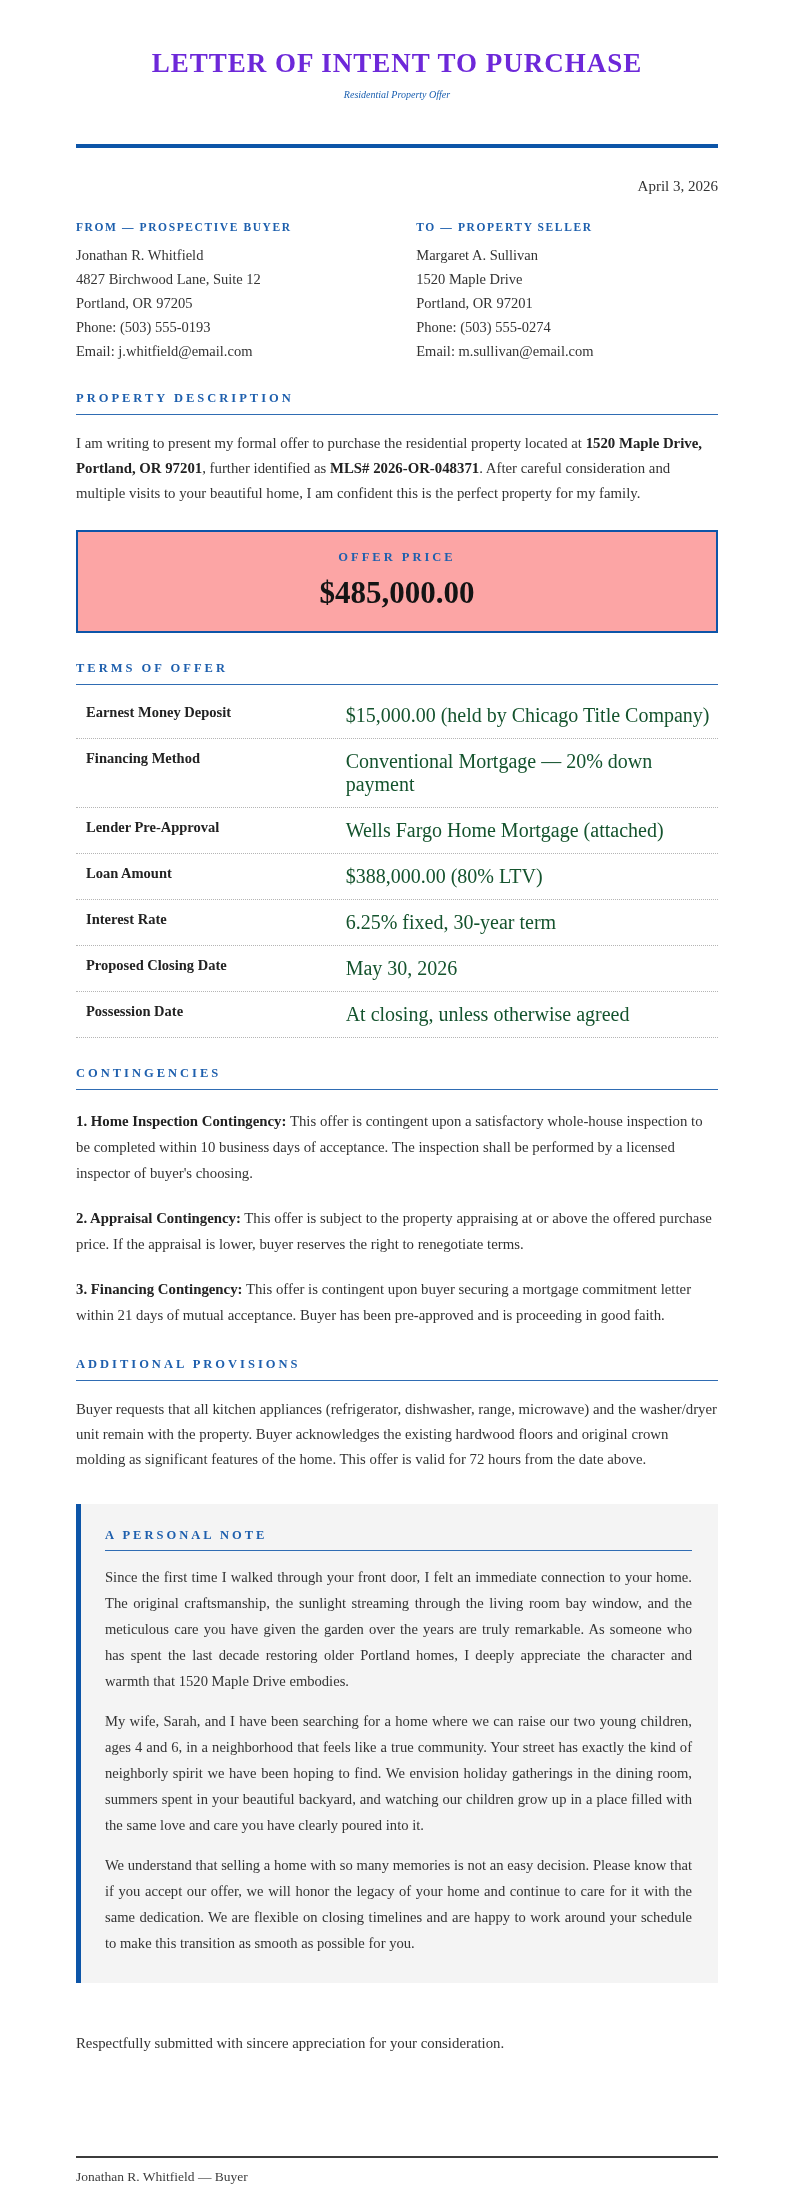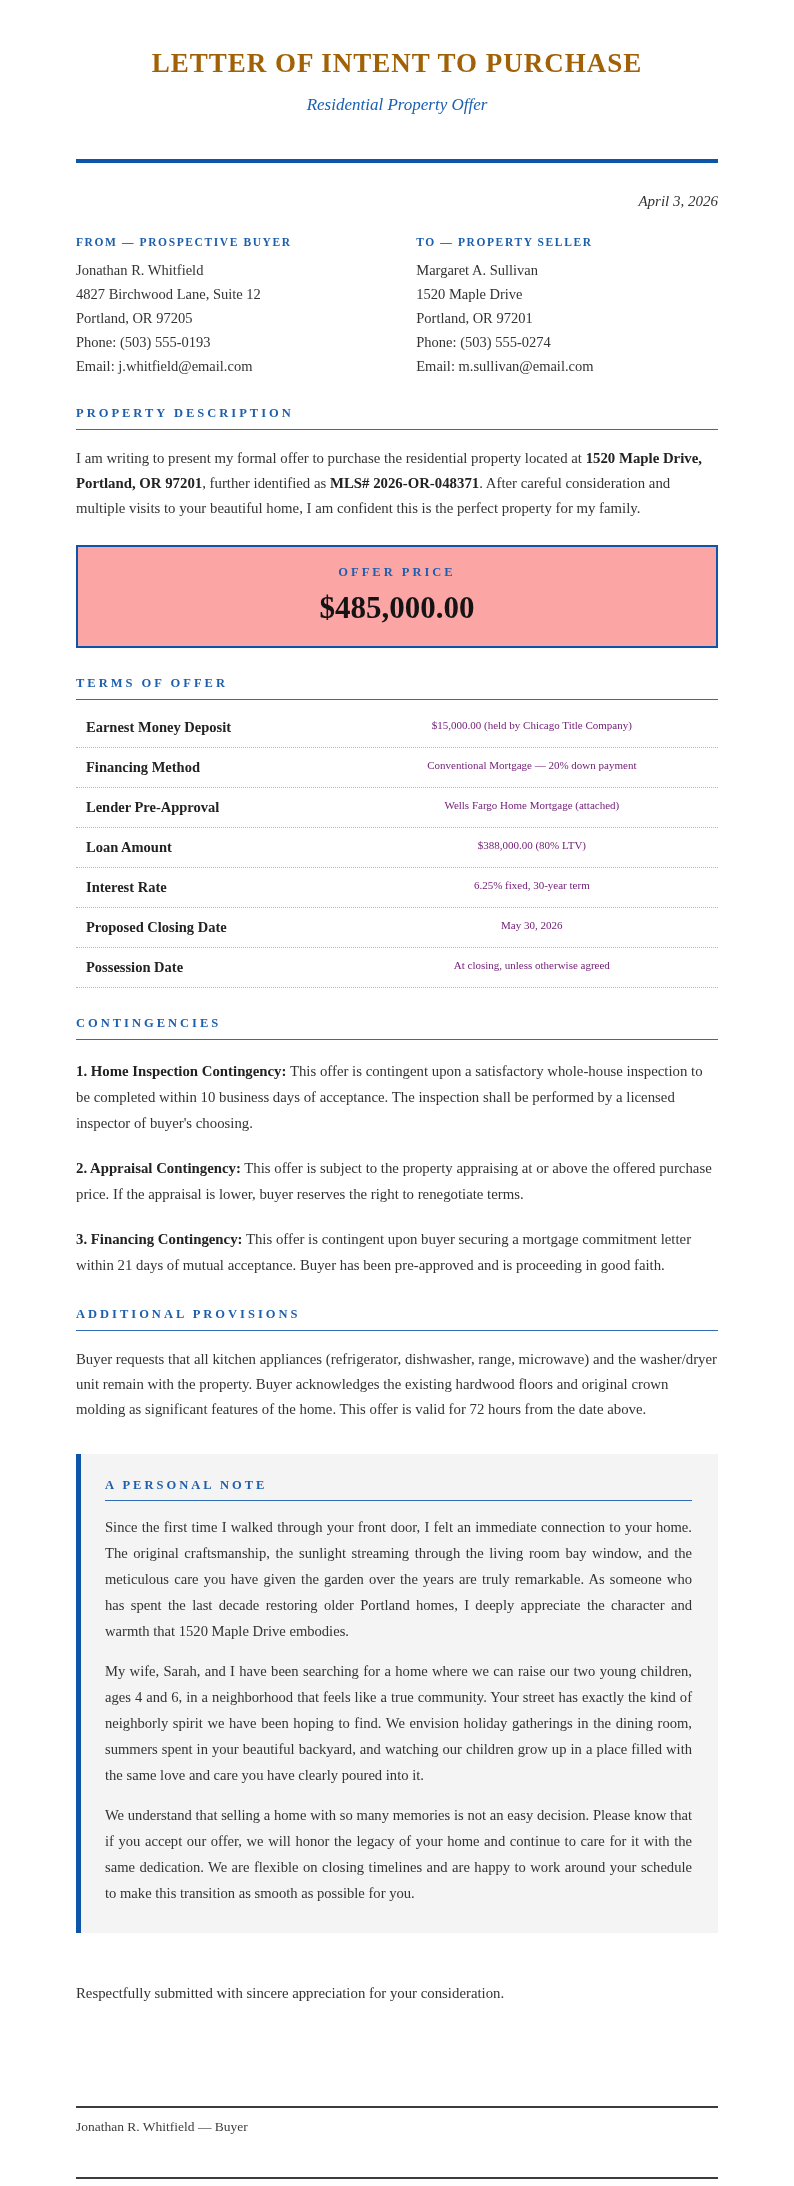--- a/index.html
+++ b/index.html
@@ -12,38 +12,37 @@
     color: #333333;
   }
   .page { padding: 48px 76px 70px 76px; }
 
   
   .doc-title {
     text-align: center;
     font-size: 27px;
     font-weight: bold;
     letter-spacing: 1px;
-    color: #a16207;
+    color: #6d28d9;
   }
   .doc-subtitle {
     text-align: center;
     font-style: italic;
-    font-size: 17px;
+    font-size: 10px;
     color: #1a5fb0;
-    margin-top: 16px;
+    margin-top: 10px;
   }
   .header-rule {
     height: 4px;
     background: #0d55a8;
     margin-top: 44px;
   }
 
   .date-line {
     text-align: right;
-    font-style: italic;
     font-size: 15px;
     color: #333;
     margin-top: 30px;
   }
 
   
   .contacts { display: flex; margin-top: 26px; }
   .contact-col.from { width: 53%; }
   .contact-col.to { flex: 1; }
   .contact-label {
@@ -109,21 +108,21 @@
     padding: 11px 0;
     border-bottom: 1px dotted #b5b5b5;
   }
   .terms-key {
     width: 42%;
     padding-left: 10px;
     font-weight: bold;
     font-size: 14.5px;
     color: #222;
   }
-  .terms-val { flex: 1; font-size: 11px; color: #701a75; text-align: center; }
+  .terms-val { flex: 1; font-size: 20px; color: #14532d; }
 
   .contingency { margin-top: 19px; font-size: 14.8px; line-height: 1.75; color: #333; }
   .contingency .lead-bold { font-weight: bold; }
 
   
   .note-box {
     margin-top: 32px;
     background: #f4f4f4;
     border-left: 5px solid #0d55a8;
     padding: 24px 26px 26px 24px;

